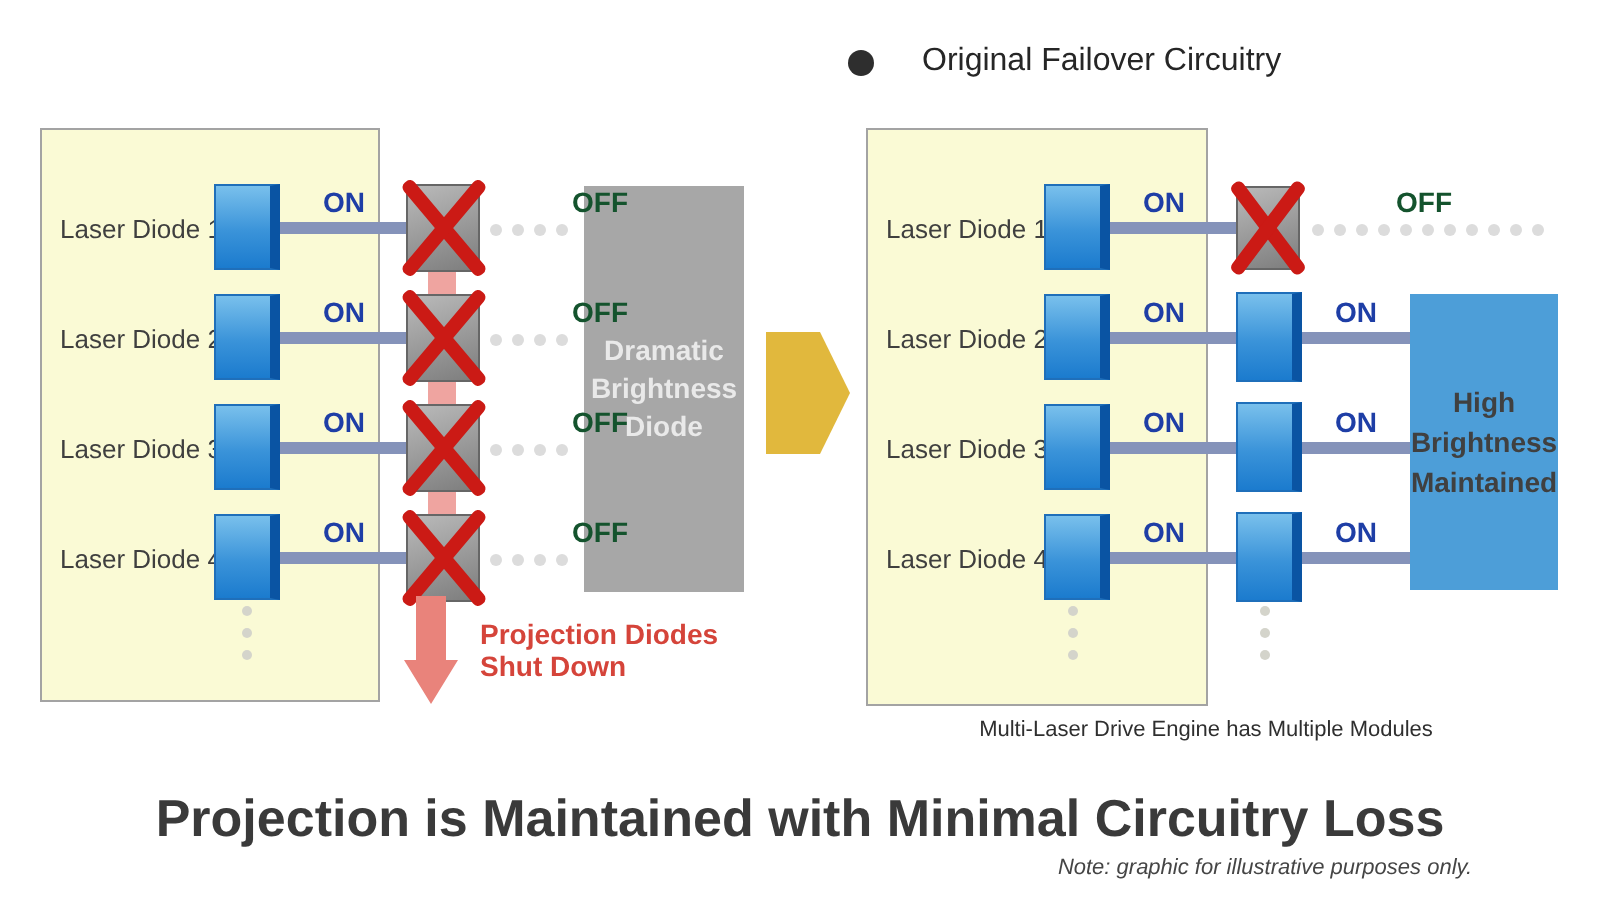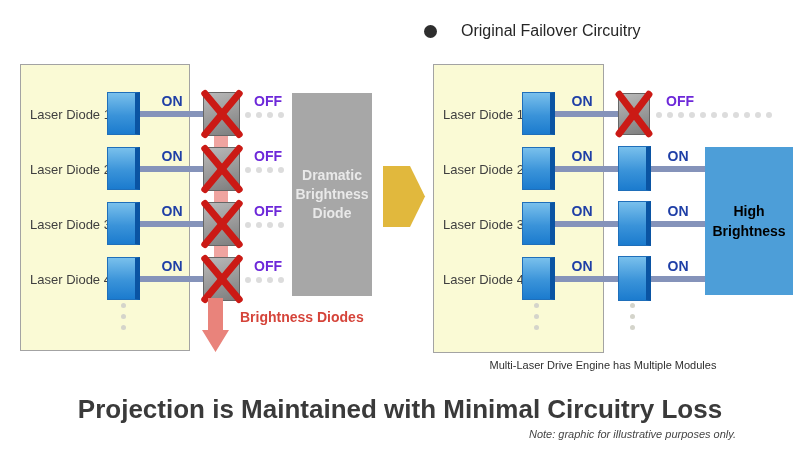--- a/index.html
+++ b/index.html
@@ -14,41 +14,41 @@
 
   
   .panel{position:absolute;background:#fafad5;border:1px solid #a3a3a3;box-sizing:border-box;}
   #left-panel{left:20px;top:64px;width:170px;height:287px;}
   #right-panel{left:433px;top:64px;width:171px;height:289px;}
 
   
   .loss-box{position:absolute;left:292px;top:93px;width:80px;height:203px;background:#a7a7a7;
             color:#e9e9e9;font-weight:bold;font-size:14px;line-height:19px;text-align:center;
             display:flex;flex-direction:column;align-items:center;justify-content:center;}
-  .maintain-box{position:absolute;left:705px;top:147px;width:88px;height:148px;background:#4d9ed8;
-            color:#000000;font-weight:bold;font-size:14px;line-height:20px;text-align:center;
+  .maintain-box{position:absolute;left:705px;top:147px;width:74px;height:148px;background:#4d9ed8;
+            color:#404040;font-weight:bold;font-size:14px;line-height:20px;text-align:center;
             display:flex;flex-direction:column;align-items:center;justify-content:center;}
 
   
   .pink-band{position:absolute;left:214px;top:118px;width:14px;height:182px;background:#efa4a0;}
 
   
   .row{position:absolute;left:0;width:800px;height:54px;}
   .row-label{position:absolute;top:0;height:54px;display:flex;align-items:center;
              font-size:13px;color:#3f3f3f;white-space:nowrap;}
   .lbl-left{left:30px;} .lbl-right{left:443px;}
   .diode{position:absolute;top:5px;width:33px;height:43px;box-sizing:border-box;
          background:linear-gradient(180deg,#79c0ec 0%,#3a93d9 55%,#1b7bce 100%);
          border:1px solid #1f6fba;border-right:5px solid #0a54a3;}
   .d-l{left:107px;} .d-r1{left:522px;} .d-r2{left:618px;height:45px;top:4px;}
   .wire{position:absolute;top:24px;height:6px;background:#8593ba;}
   .on-label{position:absolute;top:6px;width:48px;text-align:center;font-weight:bold;
             font-size:14px;color:#1e3ea6;}
   .off-label{position:absolute;top:6px;width:44px;text-align:center;font-weight:bold;
-            font-size:14px;color:#6d28d9;}
+            font-size:14px;color:#14532d;margin-left:32px;}
 
   
   .xbox{position:absolute;top:5px;width:37px;height:44px;box-sizing:border-box;
         background:linear-gradient(160deg,#bababa,#7d7d7d);border:1px solid #666;}
   .xbox-l{left:203px;}
   .xbox-r{left:618px;width:32px;height:42px;top:6px;}
   .xbar{position:absolute;left:50%;top:50%;width:60px;height:7px;background:#cb1a15;
         border-radius:3px;}
   .xbox-r .xbar{width:56px;}
   .b1{transform:translate(-50%,-50%) rotate(50deg);}
@@ -93,20 +93,21 @@
   <div class="panel" id="right-panel"></div>
 
   <div class="loss-box">
     <span>Dramatic</span>
     <span>Brightness</span>
     <span>Diode</span>
   </div>
   <div class="maintain-box">
     <span>High</span>
     <span>Brightness</span>
+    <span>Maintained</span>
   </div>
 
   <div class="pink-band"></div>
 
   <div class="row" style="top:87px">
     <span class="row-label lbl-left">Laser Diode 1</span>
     <span class="diode d-l"></span>
     <span class="wire" style="left:140px;width:63px"></span>
     <span class="on-label" style="left:148px">ON</span>
     <span class="xbox xbox-l">
@@ -238,21 +239,22 @@
   <span class="vdots" id="right-vdots-2">
       <i></i>
       <i></i>
       <i></i>
     </span>
 
   <svg class="shutdown-arrow" width="28" height="56" viewBox="0 0 28 56">
     <polygon points="6,0 21,0 21,32 27,32 13.5,54 0,32 6,32" fill="#e9837b"></polygon>
   </svg>
   <div class="shutdown-label">
-    <div>Brightness Diodes</div>
+    <div>Projection Diodes</div>
+    <div>Shut Down</div>
   </div>
 
   <svg class="transition-arrow" width="43" height="61" viewBox="0 0 43 61">
     <polygon points="0,0 27,0 42,30.5 27,61 0,61" fill="#e1b83d"></polygon>
   </svg>
 
   <div class="caption">Multi-Laser Drive Engine has Multiple Modules</div>
   <div class="main-title">Projection is Maintained with Minimal Circuitry Loss</div>
   <div class="note">Note: graphic for illustrative purposes only.</div>
 

